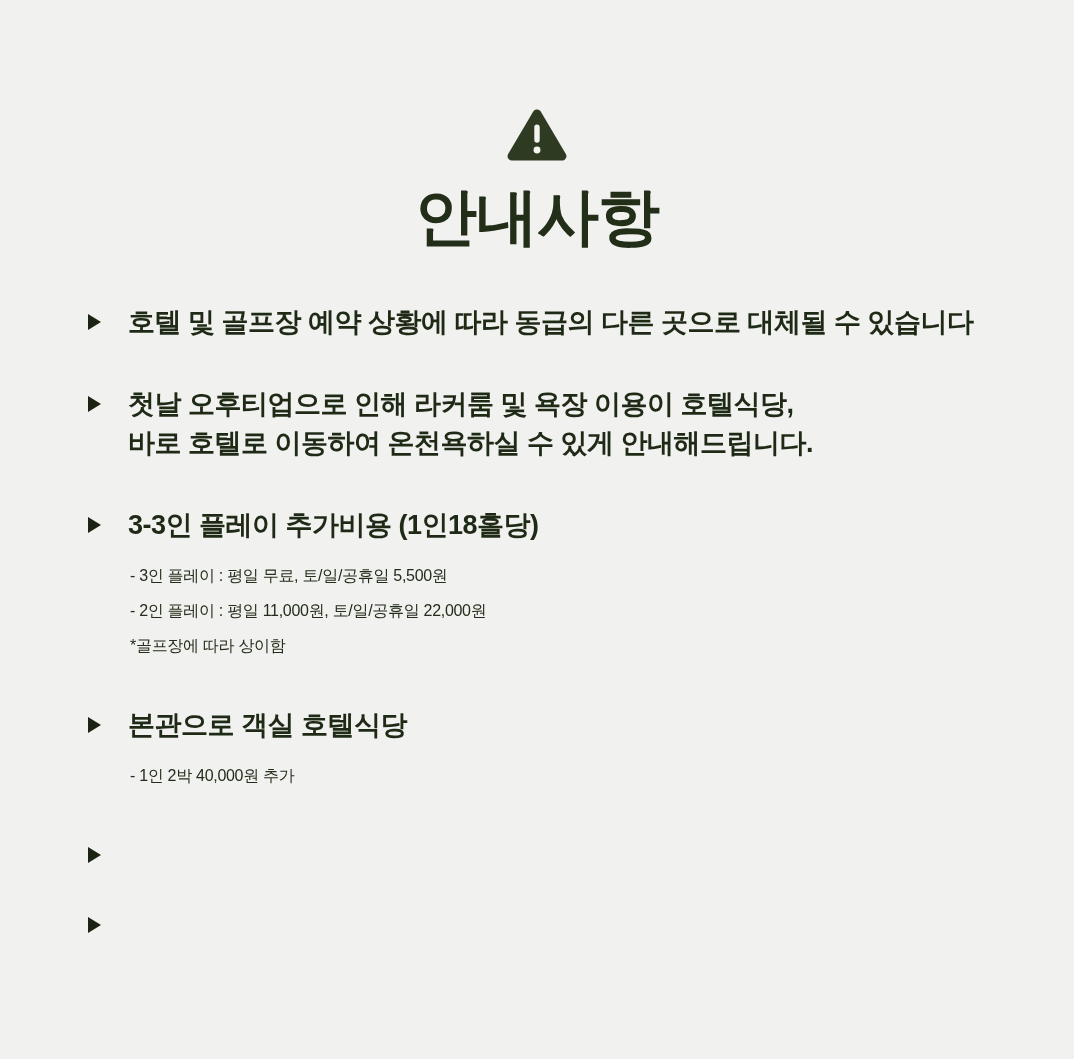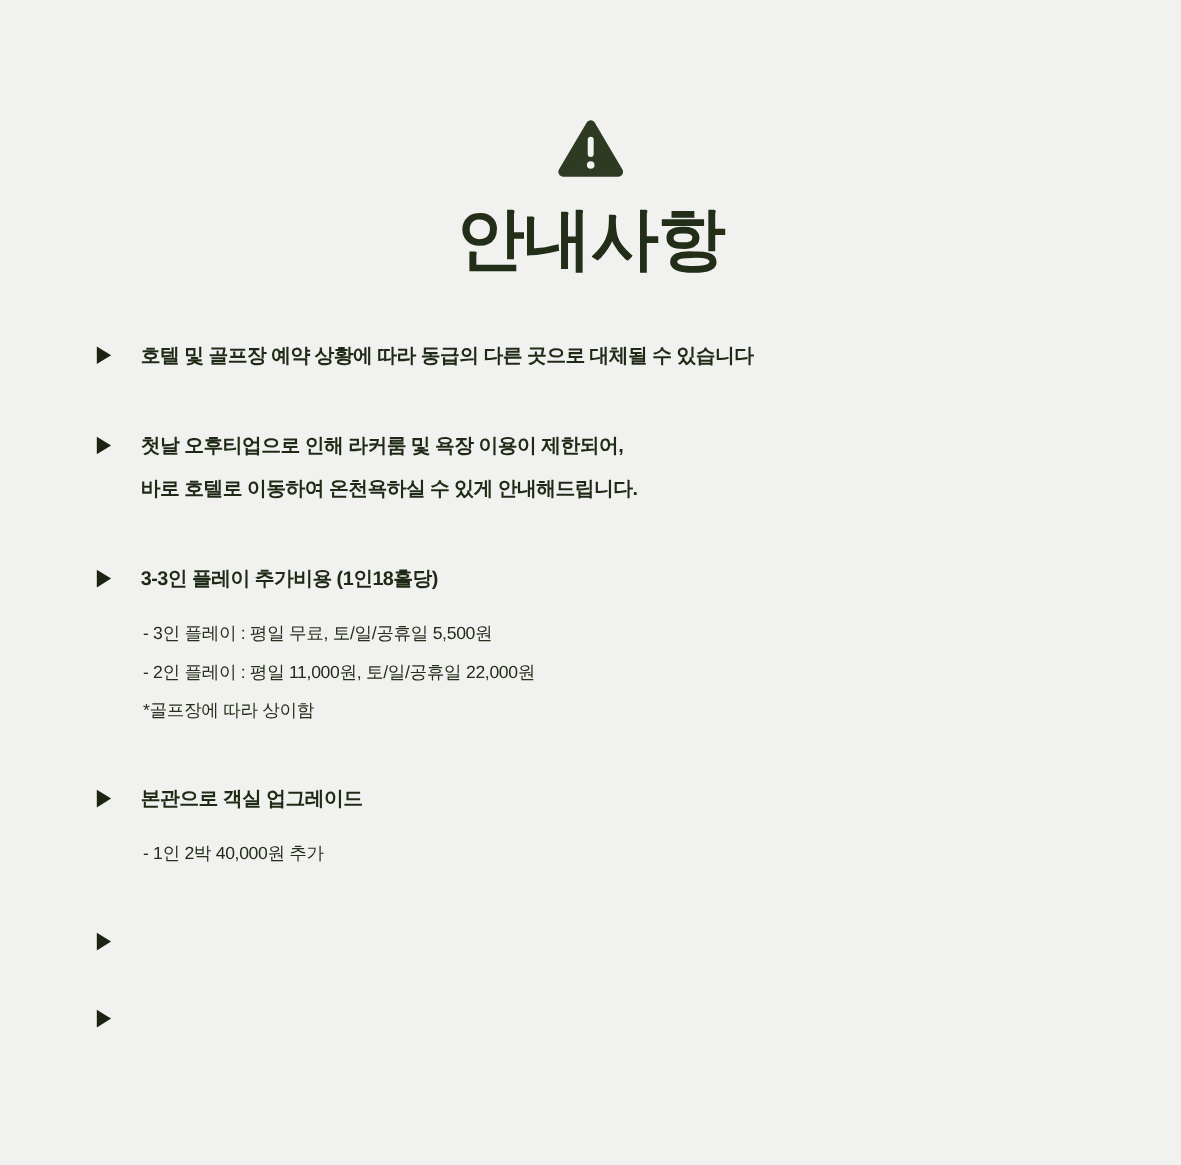--- a/index.html
+++ b/index.html
@@ -39,21 +39,21 @@
     flex:0 0 auto;
     width:0;height:0;
     border-left:13px solid #1b2412;
     border-top:8.5px solid transparent;
     border-bottom:8.5px solid transparent;
     margin-top:11px;
     margin-right:27px;
   }
   .body{max-width:930px;}
   .head{
-    font-size:18px;
+    font-size:27px;
     font-weight:700;
     line-height:39px;
     color:#1f2a16;
     letter-spacing:-0.5px;
   }
   .details{margin-top:13px;padding-left:2px;}
   .detail{
     font-size:16px;
     font-weight:400;
     line-height:35px;
@@ -82,41 +82,41 @@
     <section class="notice">
       <span class="tri"></span>
       <div class="body">
         <div class="head">호텔 및 골프장 예약 상황에 따라 동급의 다른 곳으로 대체될 수 있습니다</div>
       </div>
     </section>
 
     <section class="notice">
       <span class="tri"></span>
       <div class="body">
-        <div class="head">첫날 오후티업으로 인해 라커룸 및 욕장 이용이 제한되어,</div>
+        <div class="head">첫날 오후티업으로 인해 라커룸 및 욕장 이용이 호텔식당,</div>
         <div class="head">바로 호텔로 이동하여 온천욕하실 수 있게 안내해드립니다.</div>
       </div>
     </section>
 
     <section class="notice">
       <span class="tri"></span>
       <div class="body">
         <div class="head">3-3인 플레이 추가비용 (1인18홀당)</div>
         <div class="details">
           <div class="detail">- 3인 플레이 : 평일 무료, 토/일/공휴일 5,500원</div>
           <div class="detail">- 2인 플레이 : 평일 11,000원, 토/일/공휴일 22,000원</div>
           <div class="detail">*골프장에 따라 상이함</div>
         </div>
       </div>
     </section>
 
     <section class="notice">
       <span class="tri"></span>
       <div class="body">
-        <div class="head">본관으로 객실 업그레이드</div>
+        <div class="head">본관으로 객실 호텔식당</div>
         <div class="details">
           <div class="detail">- 1인 2박 40,000원 추가</div>
         </div>
       </div>
     </section>
 
     <section class="notice">
       <span class="tri"></span>
     </section>
 

